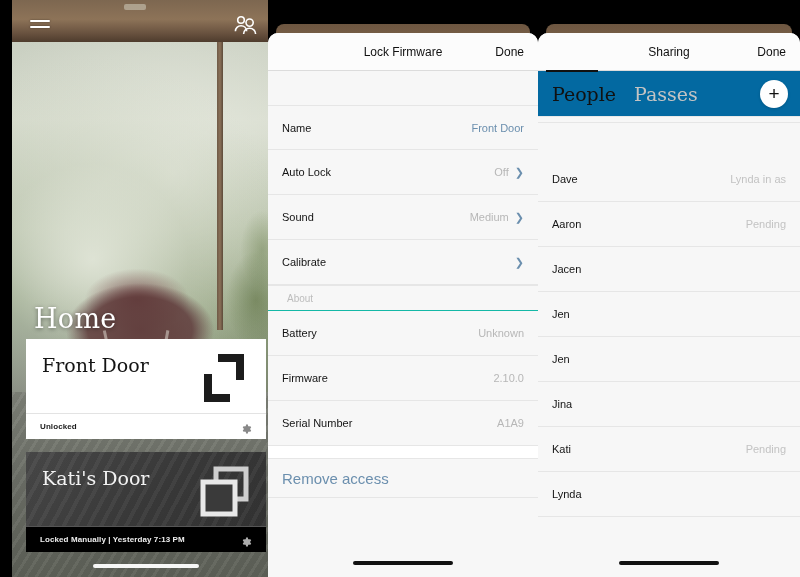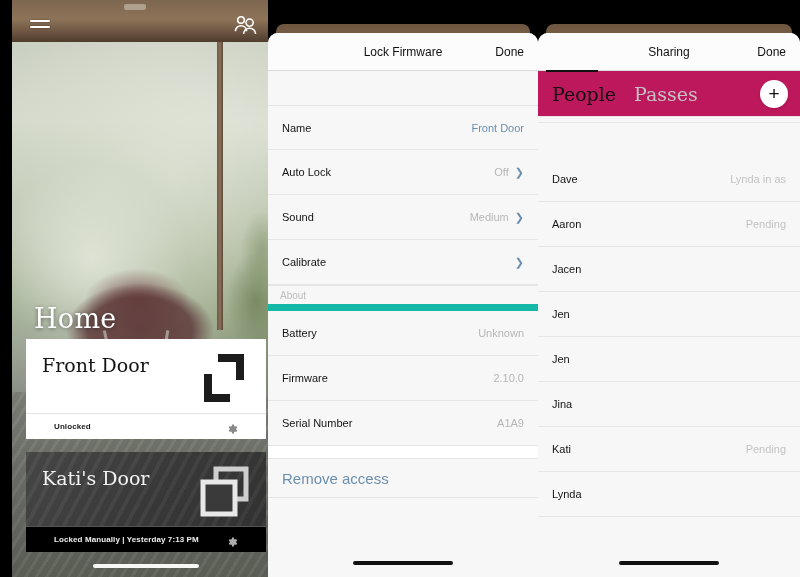--- a/index.html
+++ b/index.html
@@ -96,21 +96,21 @@
     font-family:"DejaVu Serif","Liberation Serif",serif;
     font-size:19px; line-height:24px;
   }
   .card-front .card-name { color:#141414; }
   .card-kati  .card-name { color:#f2f2f2; }
 
   .lockglyph { position:absolute; right:16px; top:13px; width:52px; height:52px; }
 
   .card-status {
     display:flex; align-items:center; justify-content:space-between;
-    height:26px; padding:0 28px;
+    height:26px; padding:0 14px;
   }
   .card-front .card-status { background:#fff; border-top:1px solid #e3e3e3; }
   .card-kati  .card-status { background:#000000; border-top:1px solid #565656; }
   .card-status-text { font-size:8px; font-weight:bold; letter-spacing:.1px; }
   .card-front .card-status-text { color:#1a1a1a; }
   .card-kati  .card-status-text { color:#efefef; }
   .gear { width:12px; height:12px; cursor:pointer; opacity:.8; }
 
   .home-indicator {
     position:absolute; left:50%; transform:translateX(-50%);
@@ -152,36 +152,36 @@
     border-bottom:1px solid #e6e6e6;
   }
   .row:first-child { border-top:1px solid #e6e6e6; }
   .row-label { font-size:11px; color:#141414; }
   .row-right { display:flex; align-items:center; gap:6px; }
   .row-value { font-size:11px; color:#b7b7b7; }
   .row-value.accent { color:#6b8fae; }
   .chev { color:#6b8fae; font-size:11px; line-height:1; }
 
   .section-head {
-    height:26px; display:flex; align-items:center; padding:0 12px;
-    background:#f7f7f7; border-top:1px solid #e6e6e6; border-bottom:7px solid #14b8a6;
+    height:26px; display:flex; align-items:center; padding:0 19px;
+    background:#f7f7f7; border-top:1px solid #e6e6e6; border-bottom:1px solid #14b8a6;
     font-size:10px; color:#bdbdbd;
   }
   .spacer-white { height:12px; background:#ffffff; }
   .row-action {
     height:40px; display:flex; align-items:center; padding:0 14px;
     background:#f7f7f7; border-bottom:1px solid #e6e6e6;
     font-size:15px; color:#6b8fae; cursor:pointer;
   }
   .row-top-line { border-top:1px solid #e6e6e6; }
 
   
   .tabbar {
     position:relative; height:46px; display:flex; align-items:center;
-    padding:0 14px; background:#be185d; border-bottom:1px solid #e8e8e8;
+    padding:0 14px; background:#0369a1; border-bottom:1px solid #e8e8e8;
   }
   .tab {
     font-family:"DejaVu Serif","Liberation Serif",serif;
     font-size:19px; margin-right:18px; cursor:pointer;
   }
   .tab.active { color:#111; }
   .tab.inactive { color:#c3c3c3; }
   .tab-indicator {
     position:absolute; left:8px; top:-1px; width:52px; height:2px; background:#111;
   }

